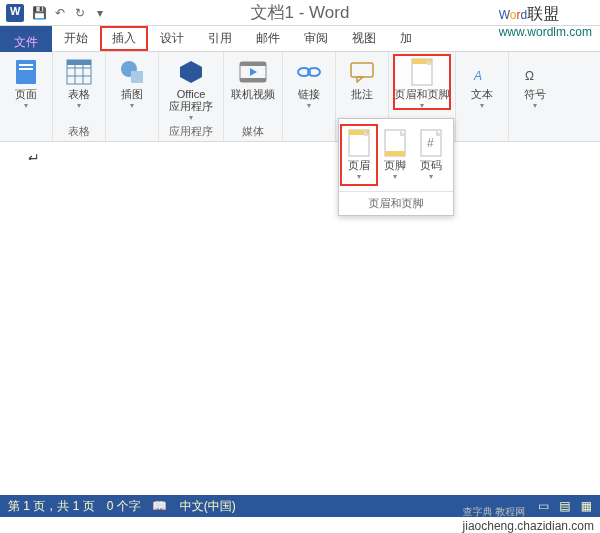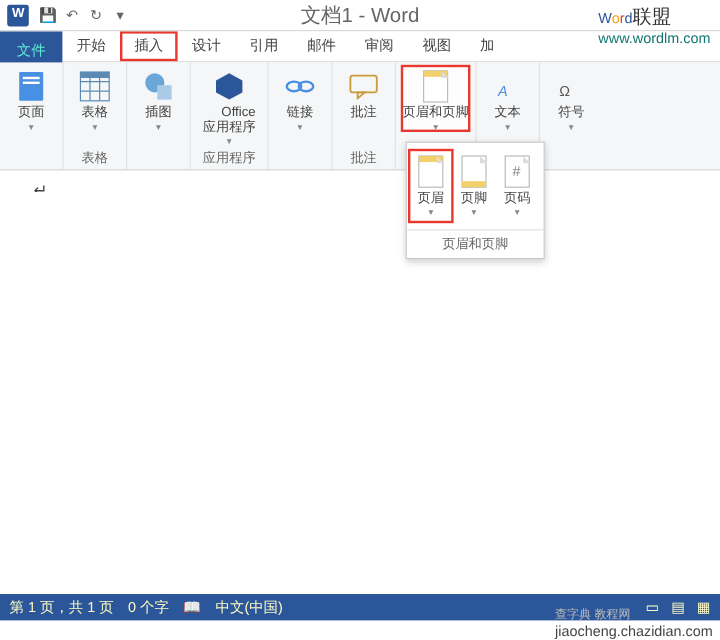--- a/index.html
+++ b/index.html
@@ -8,31 +8,31 @@
 .word-icon{width:18px;height:18px;background:#2b579a;margin:0 6px;position:relative;border-radius:2px}
 .word-icon:after{content:"W";color:#fff;font-weight:bold;font-size:11px;position:absolute;left:4px;top:1px}
 .qat-btn{width:20px;height:20px;display:flex;align-items:center;justify-content:center;color:#666}
 .title-text{position:absolute;left:50%;transform:translateX(-50%);color:#666;font-size:17px}
 .title-bg{position:absolute;right:0;top:0;font-size:11px;display:flex;gap:6px;padding:4px 8px}
 .brand-word{color:#2b579a;font-weight:normal;font-size:16px}
 .brand-word .r{color:#e8382d}.brand-word .o{color:#f2a309}
 .brand-cn{color:#333;font-weight:normal;font-size:16px}
 .brand-url{color:#0f766e;font-size:12px}
 .tabs{height:26px;background:#fff;display:flex;align-items:stretch;border-bottom:1px solid #d9d9d9}
-.tab-file{background:#2b579a;color:#5eead4;padding:16px 14px;display:flex;align-items:center}
+.tab-file{background:#2b579a;color:#f0abfc;padding:16px 14px;display:flex;align-items:center}
 .tab{padding:0 12px;display:flex;align-items:center;color:#444;cursor:pointer}
 .tab.hi{outline:2px solid #e8382d;outline-offset:-2px}
 .ribbon{height:90px;background:#f5f6f7;border-bottom:1px solid #d9d9d9;display:flex;position:relative}
 .grp{display:flex;flex-direction:column;align-items:center;border-right:1px solid #e2e2e2;padding:2px 4px 0}
 .grp-body{display:flex;flex:1;align-items:flex-start}
 .grp-label{font-size:11px;color:#666;padding:2px 0}
 .big-btn{display:flex;flex-direction:column;align-items:center;width:44px;padding-top:4px;cursor:pointer}
 .big-btn.hi{outline:2px solid #e8382d;outline-offset:-2px;background:#fdfdfd}
 .ico{width:28px;height:28px;display:flex;align-items:center;justify-content:center}
-.btn-label{font-size:11px;color:#444;margin-top:2px;text-align:right;line-height:1.1}
+.btn-label{font-size:11px;color:#444;margin-top:2px;text-align:center;line-height:1.1}
 .drop-caret{font-size:8px;color:#888;margin-top:1px}
 .dropdown{position:absolute;left:338px;top:118px;width:116px;background:#fff;border:1px solid #c7c7c7;box-shadow:0 2px 6px rgba(0,0,0,.2);z-index:10}
 .dd-body{display:flex;padding:6px 2px}
 .dd-btn{display:flex;flex-direction:column;align-items:center;width:36px;padding:4px 0;cursor:pointer}
 .dd-btn.hi{outline:2px solid #e8382d;outline-offset:-1px}
 .dd-label{border-top:1px solid #e2e2e2;text-align:center;padding:4px 0;font-size:11px;color:#666}
 .doc{position:absolute;left:0;right:0;top:160px;bottom:38px;background:#fff}
 .cursor{position:absolute;left:28px;top:150px;font-size:14px}
 .statusbar{position:absolute;left:0;right:0;bottom:16px;height:22px;background:#2b579a;color:#fff;display:flex;align-items:center;padding:0 8px;gap:12px;font-size:11px}
 .statusbar span{color:#fef9c3}
@@ -132,20 +132,36 @@
               <polygon points="13,2 24,8 24,18 13,24 2,18 2,8" fill="#2b579a"></polygon>
             </svg>
           </div>
         <div class="btn-label">Office<br>应用程序</div>
         <div class="drop-caret">▾</div>
       </div>
     </div>
     <div class="grp-label">应用程序</div>
   </div>
 
+  <div class="grp">
+    <div class="grp-body">
+      <div class="big-btn" style="width:50px">
+        <div class="ico">
+            <svg width="28" height="22">
+              <rect x="1" y="1" width="26" height="20" fill="none" stroke="#888" rx="2"></rect>
+              <rect x="1" y="1" width="26" height="4" fill="#888"></rect>
+              <rect x="1" y="17" width="26" height="4" fill="#888"></rect>
+              <polygon points="11,7 18,11 11,15" fill="#4a90e2"></polygon>
+            </svg>
+          </div>
+        <div class="btn-label">联机视频</div>
+      </div>
+    </div>
+    <div class="grp-label">媒体</div>
+  </div>
 
   <div class="grp">
     <div class="grp-body">
       <div class="big-btn">
         <div class="ico">
             <svg width="26" height="20">
               <ellipse cx="8" cy="10" rx="6" ry="4" fill="none" stroke="#4a90e2" stroke-width="2"></ellipse>
               <ellipse cx="18" cy="10" rx="6" ry="4" fill="none" stroke="#4a90e2" stroke-width="2"></ellipse>
             </svg>
           </div>

